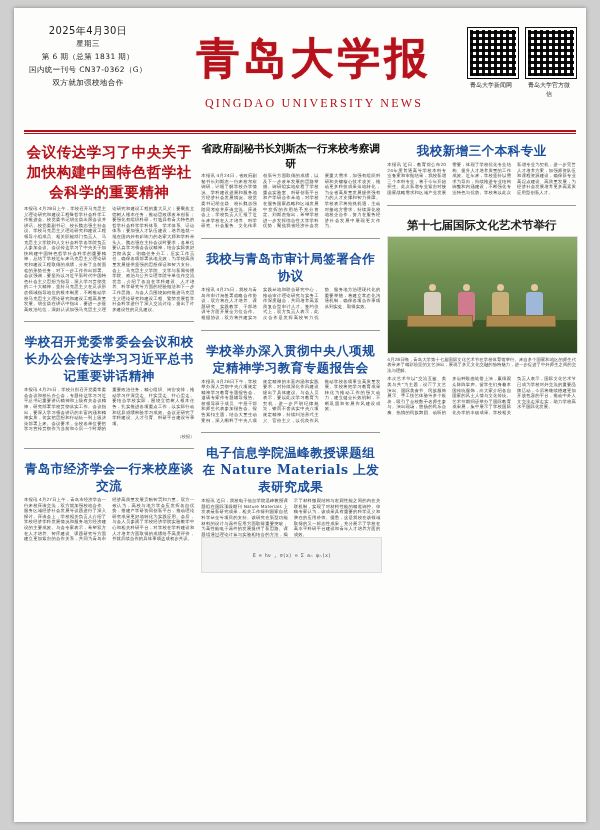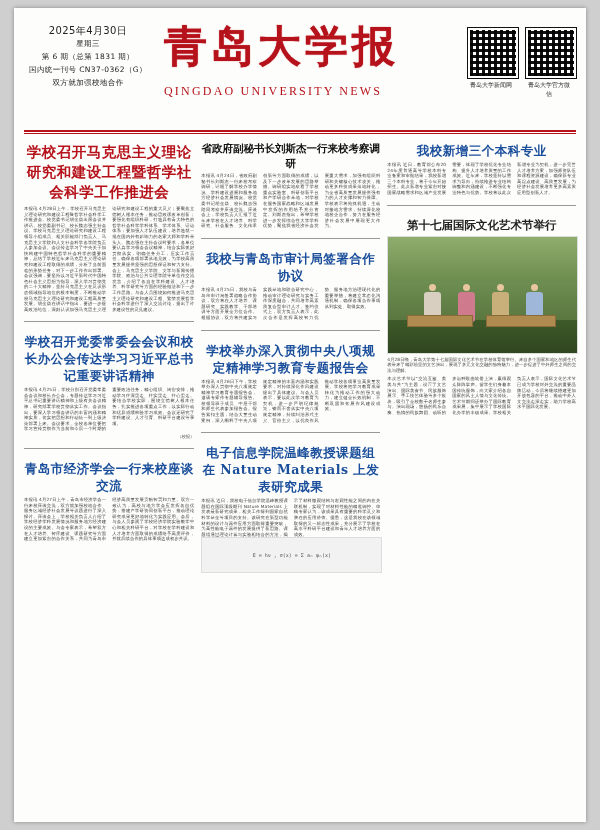--- a/index.html
+++ b/index.html
@@ -25,21 +25,21 @@
     box-sizing:border-box;
   }
   .mh-left{
     position:absolute;left:14px;top:16px;width:120px;
     text-align:center;color:#222;
     font-family:"DejaVu Sans","Liberation Sans",sans-serif;
   }
   .mh-left div{font-size:7.5px;line-height:13px;letter-spacing:.4px;}
   .mh-left .d1{font-size:10px;font-weight:normal;}
   .mh-title{
-    position:absolute;left:150px;top:8px;width:300px;text-align:left;
+    position:absolute;left:150px;top:20px;width:300px;text-align:center;
   }
   .mh-title .cn{
     font-family:"DejaVu Serif","Liberation Serif",serif;
     font-size:43px;font-weight:bold;color:#b6121b;
     letter-spacing:4px;line-height:60px;
     text-shadow:0 0 1px #b6121b;
   }
   .mh-title .en{
     margin-top:8px;
     font-size:12px;letter-spacing:2.2px;color:#b6121b;
@@ -179,21 +179,21 @@
   </div>
 
   <div class="rule"></div>
   <div class="rule thin"></div>
 
   <div class="content">
 
     <div class="col c1">
 
       <div>
-        <div class="headline-red">学校召开马克思主义理论研究和建设工程暨哲学社会科学工作推进会</div>
+        <div class="headline-red">会议传达学习了中央关于加快构建中国特色哲学社会科学的重要精神</div>
         <div class="txt cols2">本报讯 4月28日上午，学校召开马克思主义理论研究和建设工程暨哲学社会科学工作推进会。校党委书记胡金焱出席会议并讲话。校党委副书记、校长魏志强主持会议。学校马克思主义理论研究和建设工程领导小组成员、相关职能部门负责人、马克思主义学院和人文社会科学各学院负责人参加会议。会议传达学习了中央关于加快构建中国特色哲学社会科学的重要精神，总结了学校近年来马克思主义理论研究和建设工程取得的成绩，分析了当前面临的形势任务，对下一步工作作出部署。会议强调，要坚持以习近平新时代中国特色社会主义思想为指导，深入学习贯彻党的二十大精神，坚持马克思主义在意识形态领域指导地位的根本制度，不断推动学校马克思主义理论研究和建设工程高质量发展。胡金焱在讲话中指出，要进一步提高政治站位，深刻认识加强马克思主义理论研究和建设工程的重大意义；要聚焦立德树人根本任务，推动思政课改革创新；要强化有组织科研，打造具有青大特色的哲学社会科学学科体系、学术体系、话语体系；要加强人才队伍建设，培养造就一批在国内外有影响力的名家大师和学科带头人。魏志强在主持会议时要求，各单位要认真学习领会会议精神，结合实际抓好贯彻落实，明确任务分工，压实工作责任，确保各项部署落地见效，为学校高质量发展提供坚强的思想保证和智力支持。会上，马克思主义学院、文学与新闻传播学院、政治与公共管理学院等单位作交流发言，介绍了各自在学科建设、人才培养、科学研究等方面的经验做法和下一步工作思路。与会人员围绕如何推进马克思主义理论研究和建设工程、繁荣发展哲学社会科学进行了深入交流讨论，提出了许多建设性的意见建议。</div>
       </div>
 
       <div class="sep"></div>
 
       <div>
         <div class="headline-blue">学校召开党委常委会会议和校长办公会传达学习习近平总书记重要讲话精神</div>
         <div class="txt cols2">本报讯 4月25日，学校分别召开党委常委会会议和校长办公会，专题传达学习习近平总书记重要讲话精神和上级有关会议精神，研究部署学校贯彻落实工作。会议指出，要深入学习领会讲话的丰富内涵和精神实质，切实把思想和行动统一到上级决策部署上来。会议要求，全校各单位要把学习宣传贯彻作为当前和今后一个时期的重要政治任务，精心组织、周密安排，推动学习往深里走、往实里走、往心里走。要结合学校实际，围绕立德树人根本任务，扎实推进各项重点工作，以实际行动和优异成绩检验学习成效。会议还研究了学科建设、人才引育、科研平台建设等事项。</div>
         <div class="byline">（校报）</div>
       </div>

